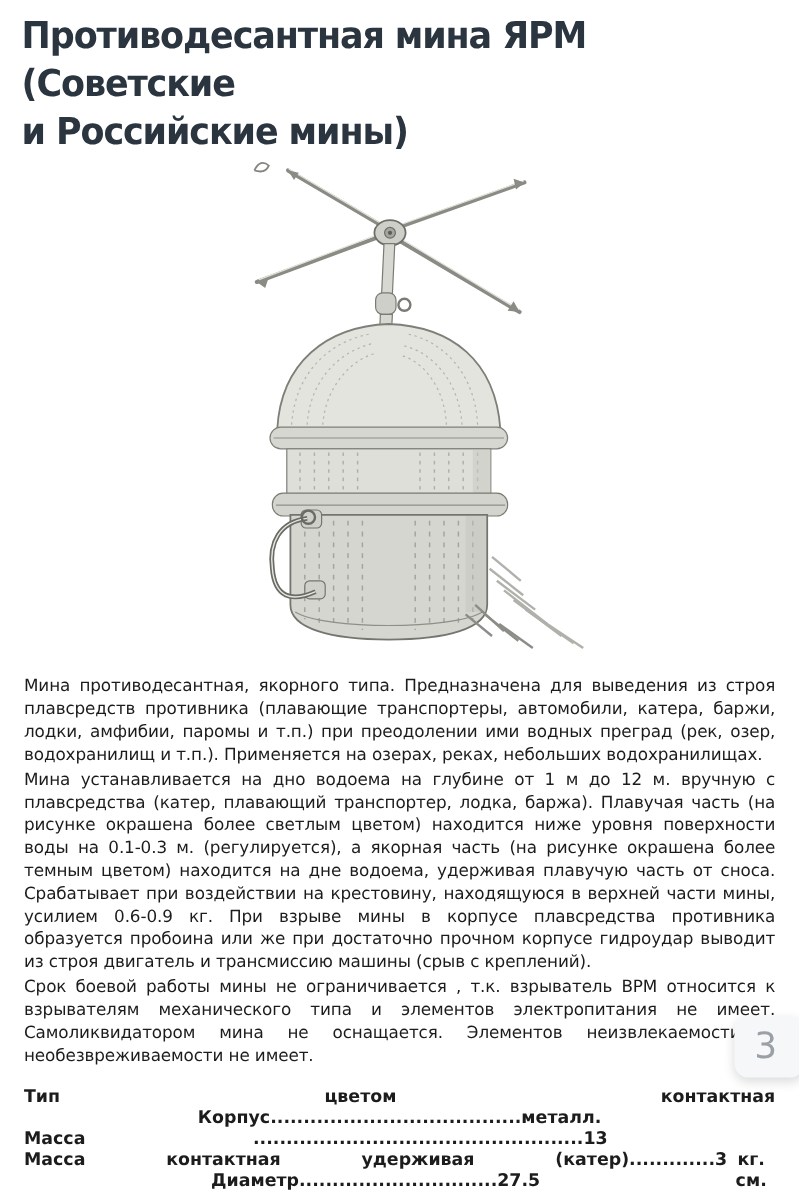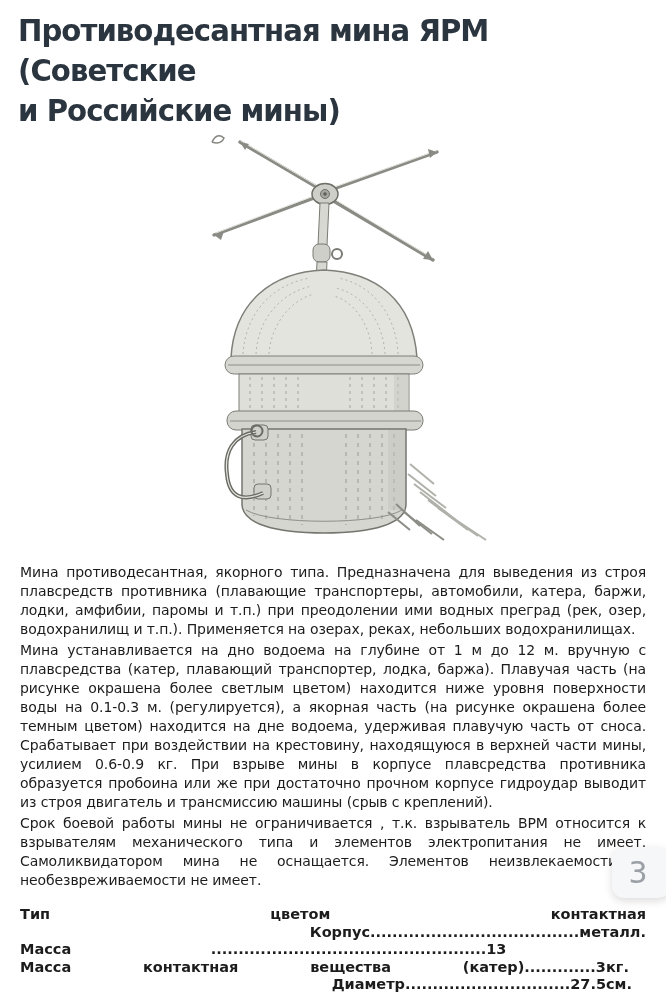--- a/index.html
+++ b/index.html
@@ -48,24 +48,24 @@
     font-weight:bold;
   }
   .spec-header{font-weight:bold;}
   .spec-line{
     flex:1;
     display:flex;
     justify-content:space-between;
     min-width:0;
     overflow:hidden;
   }
-  .spec-line.single{justify-content:flex-end;}
+  .spec-line.single{justify-content:center;}
   .spec-unit{
     width:40px;
-    text-align:left;
+    text-align:center;
     flex:0 0 auto;
   }
   .page-badge{
     position:absolute;
     left:612px;
     top:847px;
     width:58px;
     height:51px;
     background:#f6f7f8;
     border-radius:12px;
@@ -230,21 +230,21 @@
         <span>Масса</span>
         <span>..................................................13</span>
         <span></span>
       </div>
     </div>
 
     <div class="spec-row">
       <div class="spec-line">
         <span>Масса</span>
         <span>контактная</span>
-        <span>вещества</span>
+        <span>удерживая</span>
         <span>(катер).............3</span>
       </div>
       <span class="spec-unit">кг.</span>
     </div>
 
     <div class="spec-row">
       <div class="spec-line single">
         <span>Диаметр..............................27.5</span>
       </div>
       <span class="spec-unit">см.</span>

